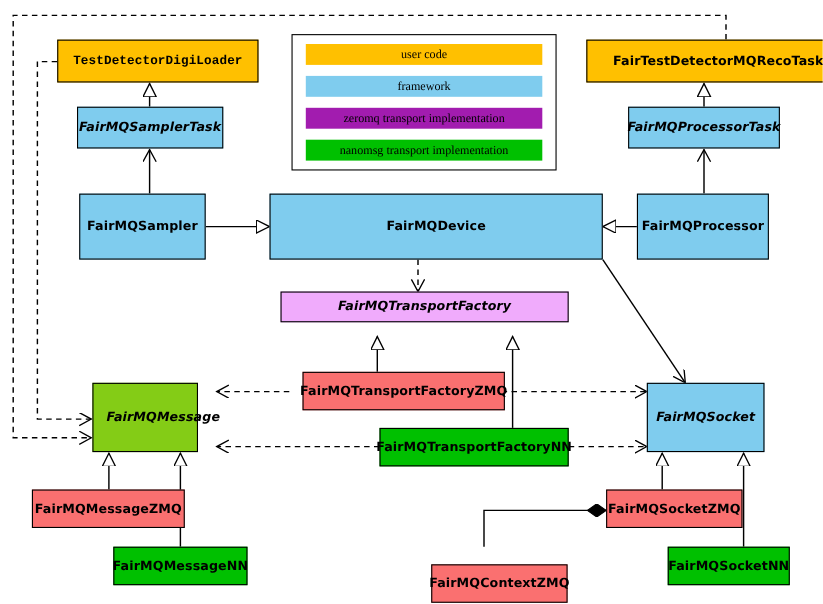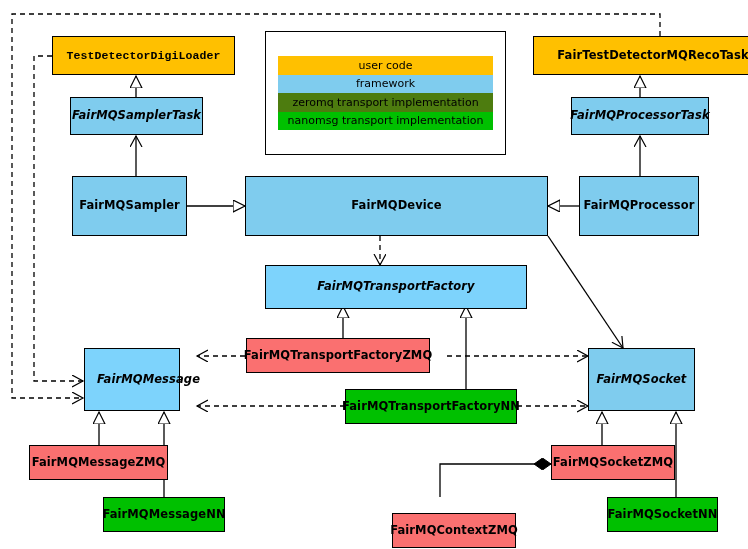--- a/index.html
+++ b/index.html
@@ -41,24 +41,25 @@
   }
   .node.abstract {
     font-style: italic;
   }
   .legend-box {
     position: absolute;
     box-sizing: border-box;
     border: 1px solid #000000;
     background: #ffffff;
     z-index: 3;
-    padding: 24px 12px;
+    padding: 8px 12px;
     display: flex;
     flex-direction: column;
     justify-content: space-between;
+    font-family: Liberation Serif, serif;
   }
   .legend-row {
     box-sizing: border-box;
     height: 19px;
     display: flex;
     align-items: center;
     justify-content: center;
     font-size: 11px;
     font-weight: normal;
     color: #000000;
@@ -149,33 +150,33 @@
   </div>
 
   <div class="node" style="left:245px; top:176px; width:303px; height:60px; background:#7FCCEE;">
     <span>FairMQDevice</span>
   </div>
 
   <div class="node" style="left:579px; top:176px; width:120px; height:60px; background:#7FCCEE;">
     <span>FairMQProcessor</span>
   </div>
 
-  <div class="node abstract" style="left:265px; top:265px; width:262px; height:44px; background:#7dd3fc;">
+  <div class="node abstract" style="left:255px; top:265px; width:262px; height:28px; background:#f0abfc;">
     <span>FairMQTransportFactory</span>
   </div>
 
-  <div class="node" style="left:246px; top:338px; width:184px; height:35px; background:#FA7070;">
+  <div class="node" style="left:275px; top:338px; width:184px; height:35px; background:#FA7070;">
     <span>FairMQTransportFactoryZMQ</span>
   </div>
 
   <div class="node" style="left:345px; top:389px; width:172px; height:35px; background:#00C000;">
     <span>FairMQTransportFactoryNN</span>
   </div>
 
-  <div class="node abstract" style="left:84px; top:348px; width:96px; height:63px; background:#7dd3fc;padding-left:33px;">
+  <div class="node abstract" style="left:84px; top:348px; width:96px; height:63px; background:#84cc16;padding-left:33px;">
     <span>FairMQMessage</span>
   </div>
 
   <div class="node abstract" style="left:588px; top:348px; width:107px; height:63px; background:#7FCCEE;">
     <span>FairMQSocket</span>
   </div>
 
   <div class="node" style="left:29px; top:445px; width:139px; height:35px; background:#FA7070;">
     <span>FairMQMessageZMQ</span>
   </div>
@@ -196,21 +197,21 @@
     <span>FairMQContextZMQ</span>
   </div>
 
   <div class="legend-box" style="left:265px; top:31px; width:241px; height:124px;">
     <div class="legend-row" style="background:#FFC000;">
       <span>user code</span>
     </div>
     <div class="legend-row" style="background:#7FCCEE;">
       <span>framework</span>
     </div>
-    <div class="legend-row" style="background:#4d7c0f;">
+    <div class="legend-row" style="background:#a21caf;">
       <span>zeromq transport implementation</span>
     </div>
     <div class="legend-row" style="background:#00C000;">
       <span>nanomsg transport implementation</span>
     </div>
   </div>
 
 </div>
 
 </body></html>

